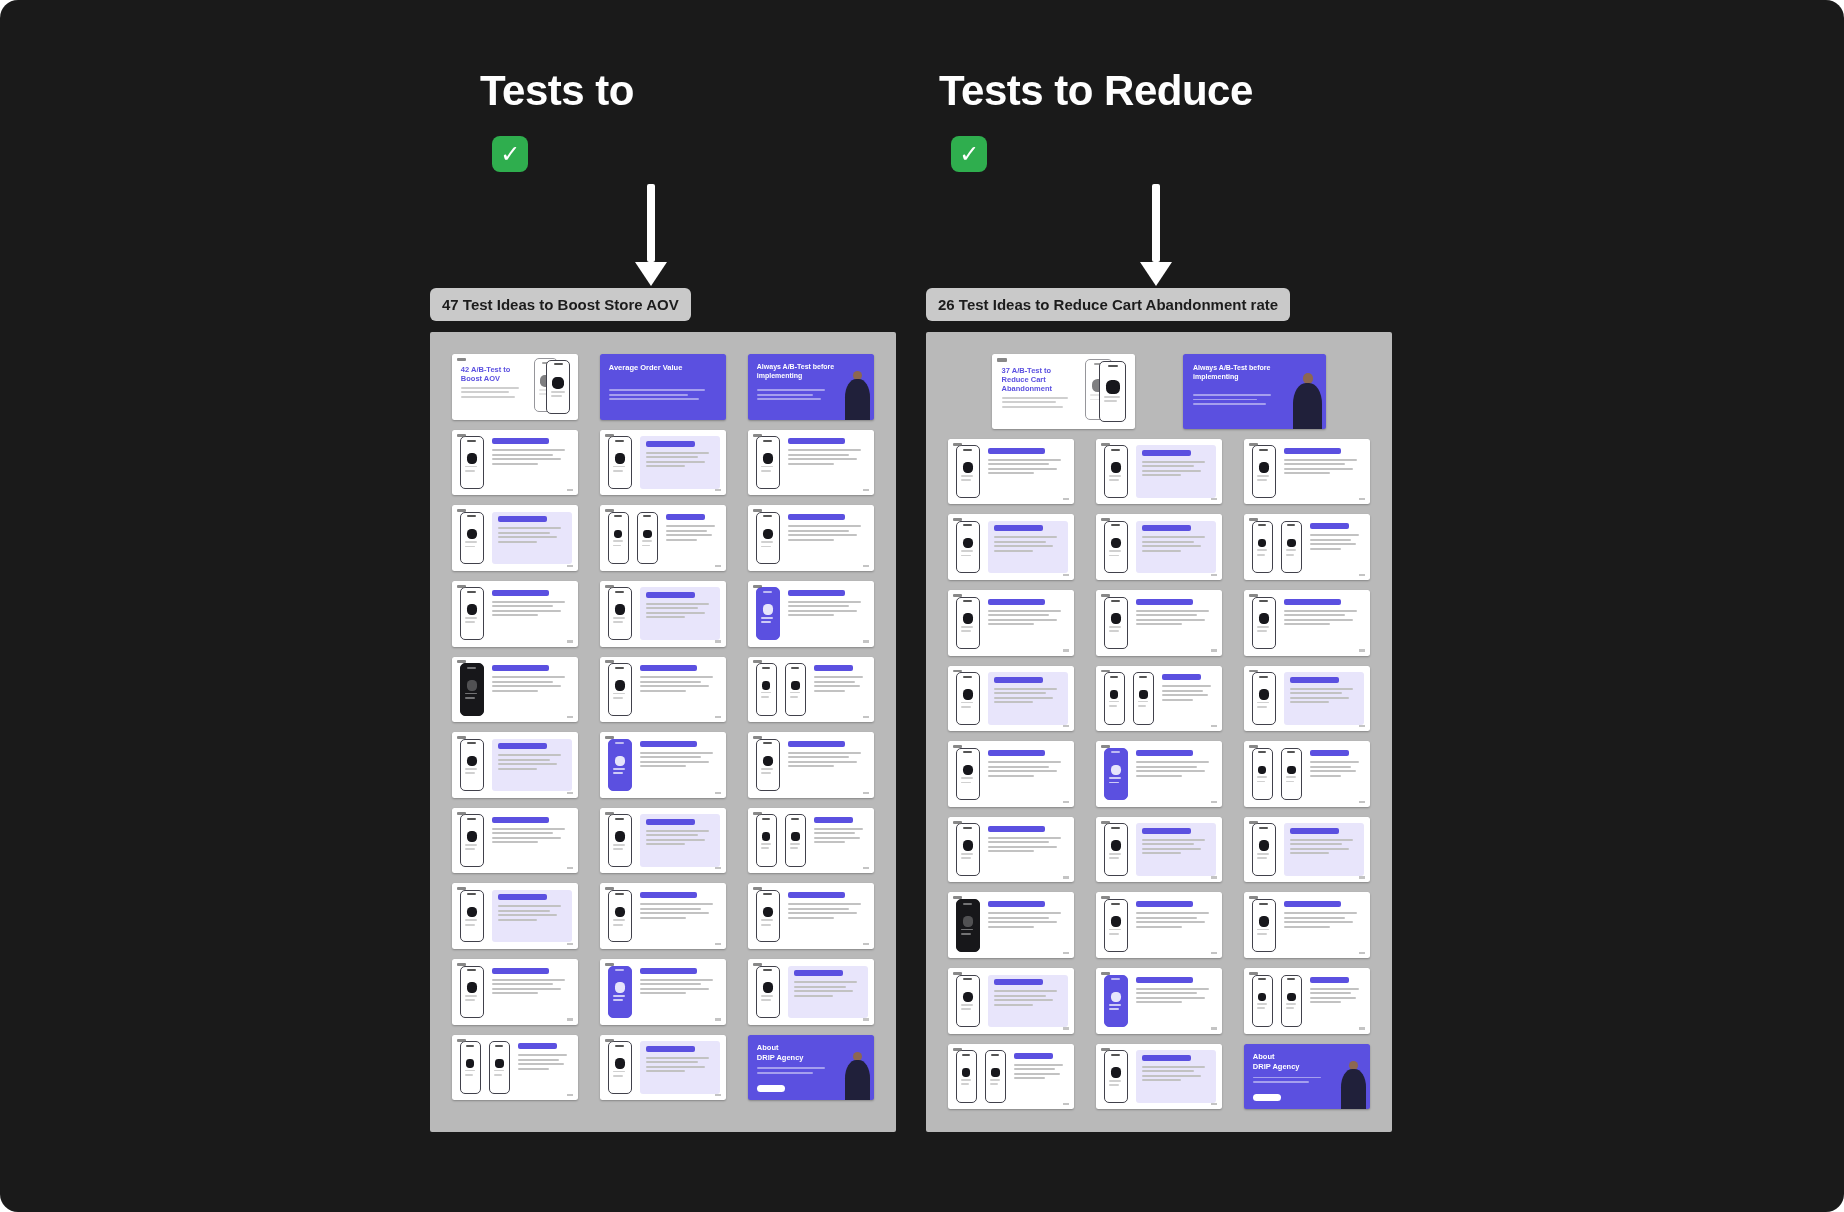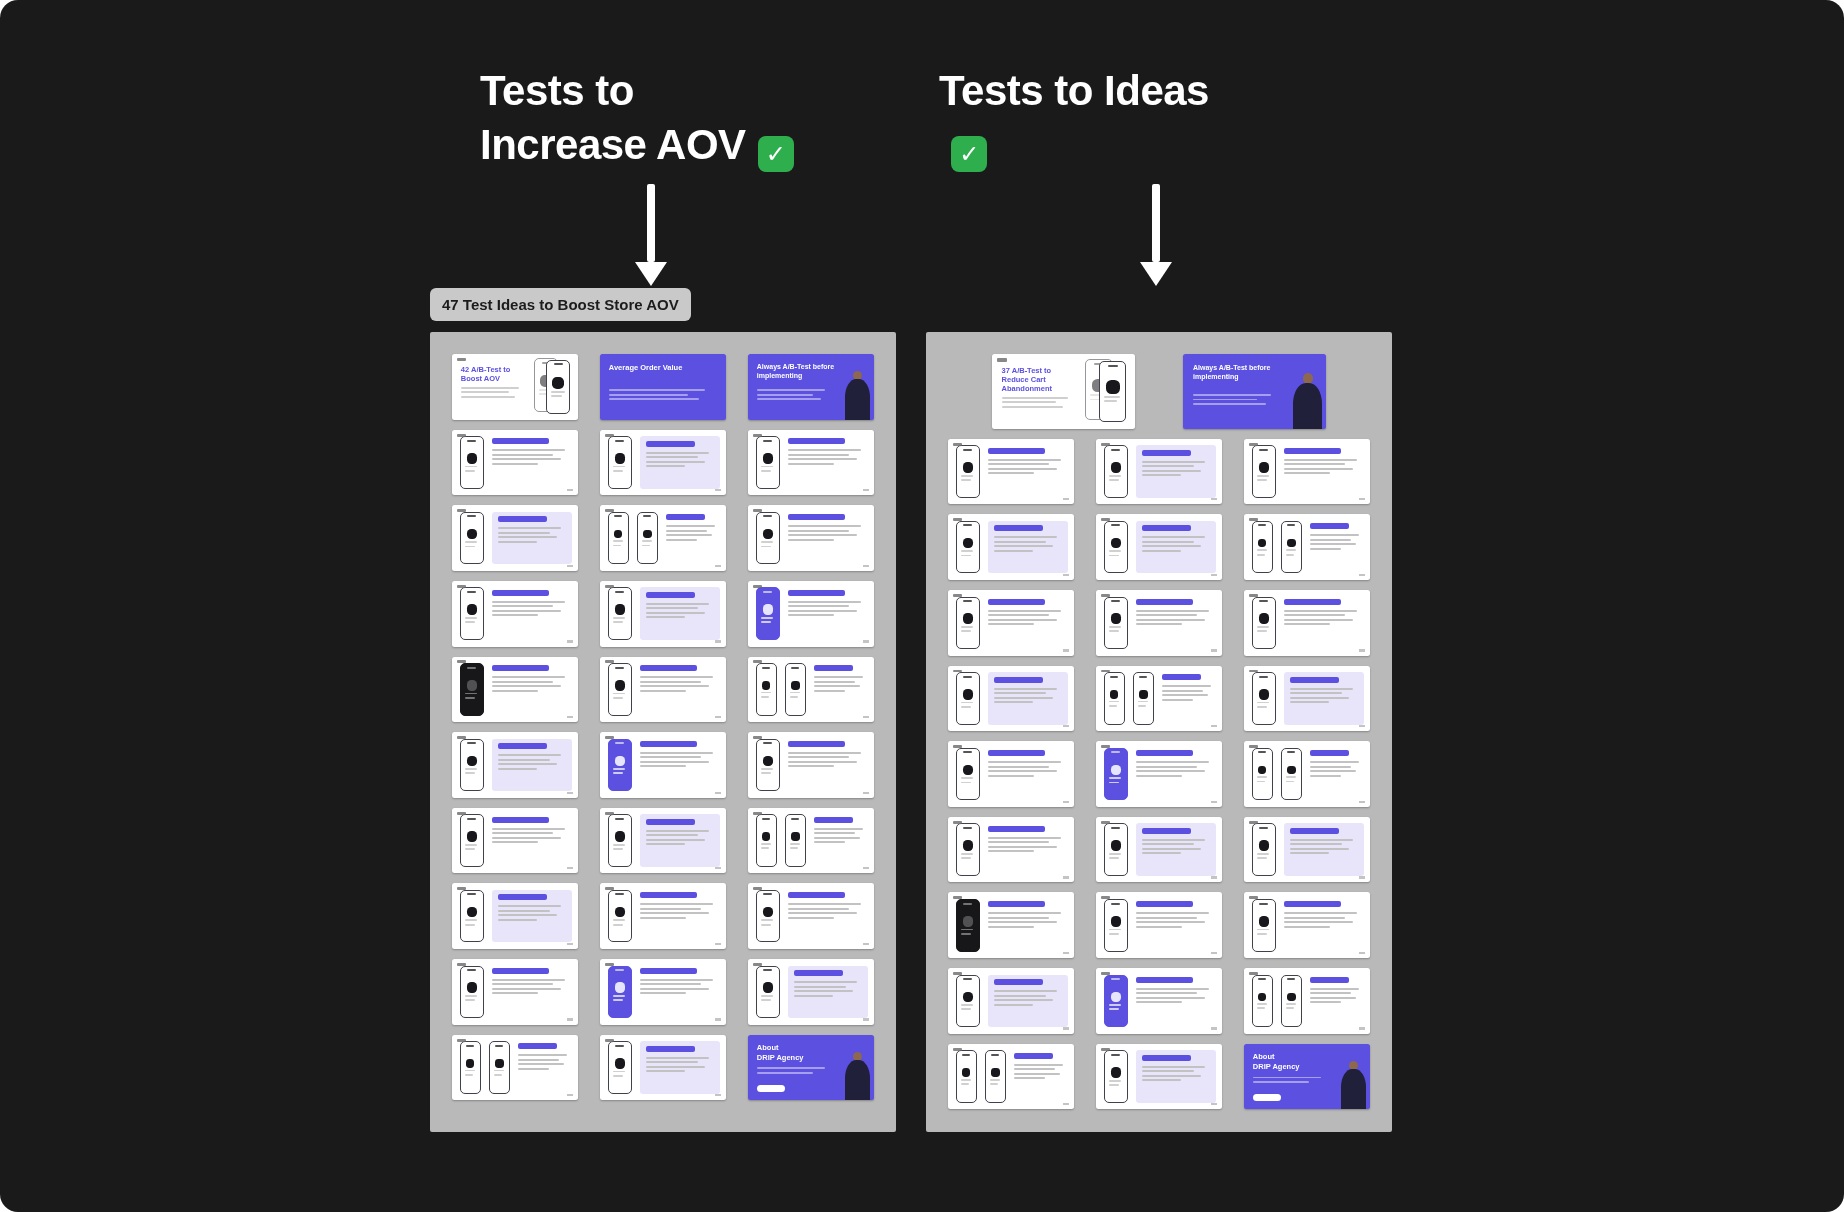--- a/index.html
+++ b/index.html
@@ -100,45 +100,46 @@
   .pill{position:absolute;left:7%;bottom:13%;width:22%;height:11%;background:#fff;border-radius:6px;}
 </style>
 </head>
 <body>
 
 <div class="canvas">
 
   <div class="annotation" style="left:480px;top:64px;">
     <div class="ann-line">Tests to</div>
     <div class="ann-line">
-      <span>Increase AOV</span><span class="badge">
+      <span class="badge">
           <i>✓</i>
         </span>
     </div>
   </div>
 
   <div class="annotation" style="left:939px;top:64px;">
-    <div class="ann-line">Tests to Ideas</div>
+    <div class="ann-line">Tests to Reduce</div>
     <div class="ann-line">
       <span class="badge">
           <i>✓</i>
         </span>
     </div>
   </div>
 
   <div class="arrow" style="left:635px;top:184px;">
     <div class="arrow-stem"></div>
     <div class="arrow-head"></div>
   </div>
   <div class="arrow" style="left:1140px;top:184px;">
     <div class="arrow-stem"></div>
     <div class="arrow-head"></div>
   </div>
 
   <div class="chip" style="left:430px;top:288px;">47 Test Ideas to Boost Store AOV</div>
+  <div class="chip" style="left:926px;top:288px;">26 Test Ideas to Reduce Cart Abandonment rate</div>
 
   <div class="board" id="board-aov" style="left:430px;top:332px;">
       <div class="slide cover">
         <div class="cov-left">
           <div class="cov-title">42 A/B-Test to Boost AOV</div>
           <div class="lines">
             <i style="width: 92%;"></i>
             <i style="width: 76%;"></i>
             <i style="width: 86%;"></i>
           </div>

